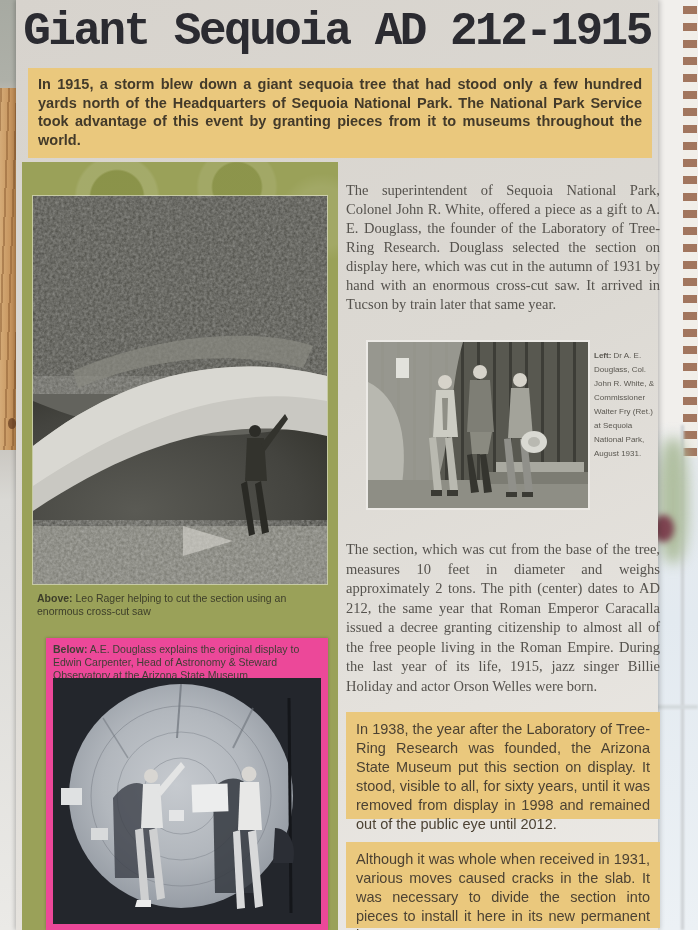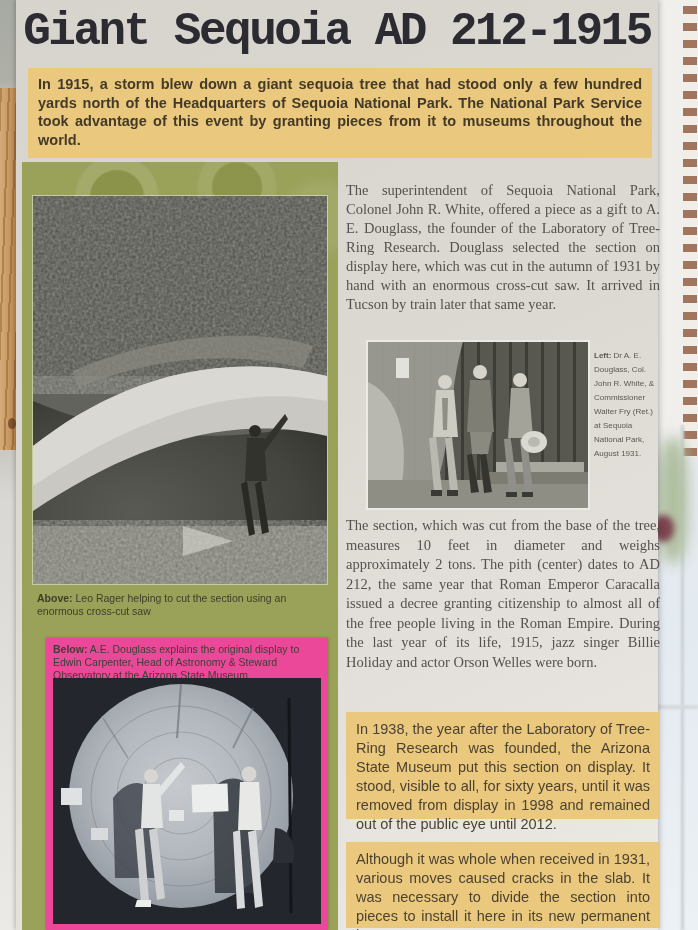--- a/index.html
+++ b/index.html
@@ -99,21 +99,21 @@
     position:absolute; left:7px; top:40px; width:268px; height:246px;
     background:#23262c;
   }
 
   
   .body-para {
     position:absolute; left:330px; width:314px;
     font-size:14.5px; line-height:19px; text-align:justify; color:#55524d;font-family:Liberation Serif, serif;
   }
   .para1 { top:181px; }
-  .para2 { top:516px; line-height:19.5px; }
+  .para2 { top:540px; line-height:19.5px; }
   .photo3 {
     position:absolute; left:352px; top:342px; width:220px; height:166px;
     outline:2px solid #eceae6; background:#8c8c85;
   }
   .caption3 {
     position:absolute; left:578px; top:349px; width:64px;
     font-size:8px; line-height:14px; color:#5a5750;
   }
   .cap-bold { font-weight:700; }
   .tan-box {

